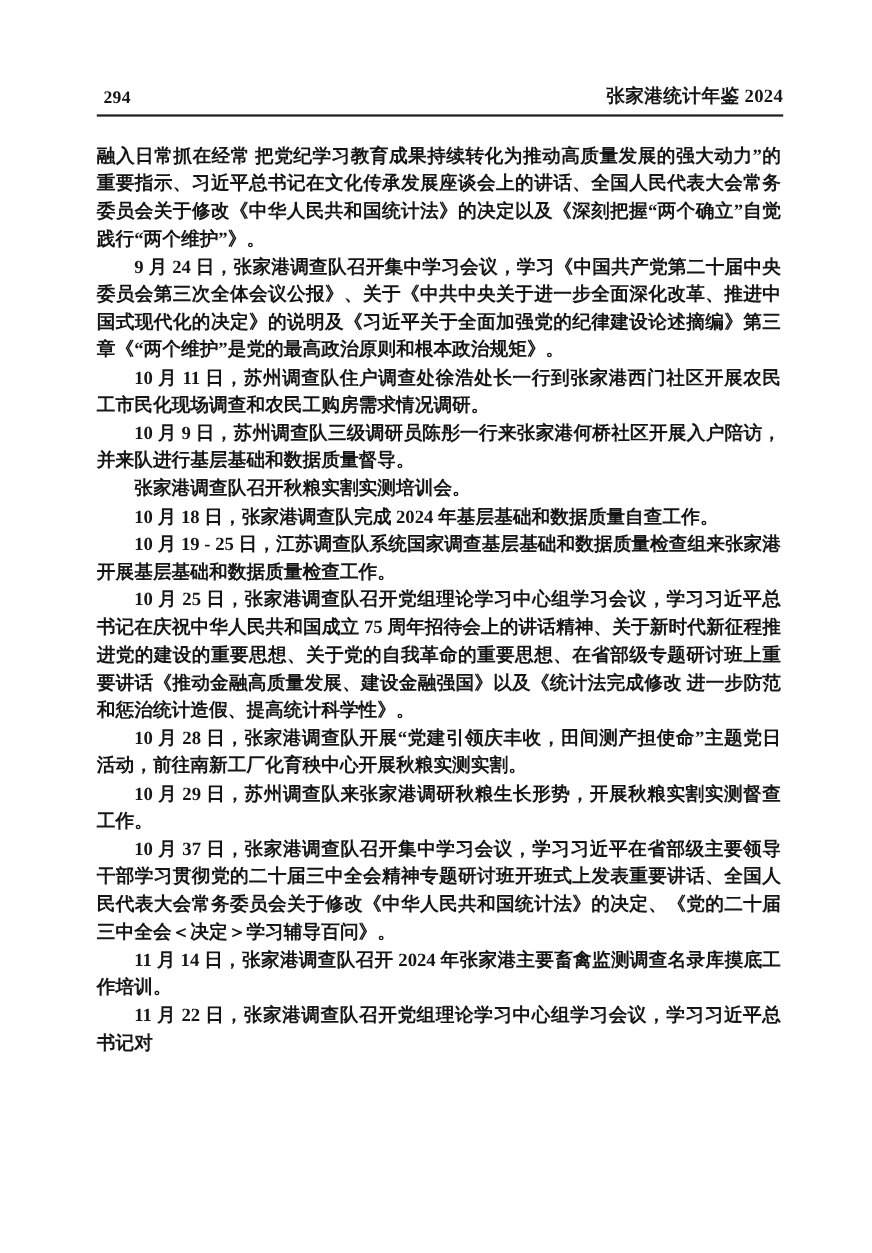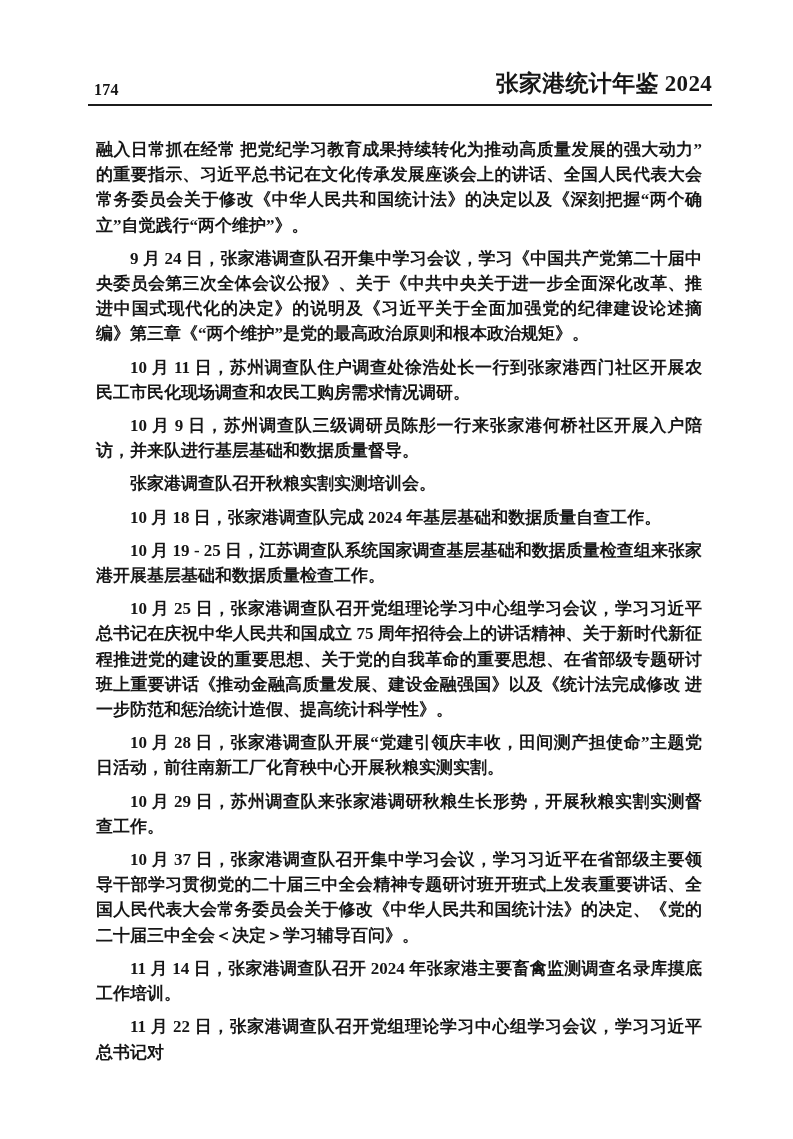--- a/index.html
+++ b/index.html
@@ -33,49 +33,49 @@
     padding-bottom: 5px;
     font-size: 17px;
     font-weight: 600;
     letter-spacing: 0.3px;
   }
   .page-number {
     font-size: 16px;
     padding-left: 6px;
   }
   .book-title {
-    font-size: 23px;
+    font-size: 17px;
   }
   .page-body {
     position: absolute;
     left: 88px;
     width: 622px;
     top: 129px;
     font-size: 17px;
     line-height: 25.2px;
     font-weight: 600;
     text-align: justify;
     text-justify: inter-ideograph;
   }
   .page-body p {
-    margin: 8px;
+    margin: 0;
     padding: 0;
     text-indent: 2em;
   }
   .page-body p.continuation {
     text-indent: 0;
   }
 </style>
 </head>
 <body>
 
 <div class="page">
 
   <header class="page-header">
-    <span class="page-number">174</span>
+    <span class="page-number">294</span>
     <span class="book-title">张家港统计年鉴 2024</span>
   </header>
 
   <main class="page-body">
     <p class="continuation">融入日常抓在经常 把党纪学习教育成果持续转化为推动高质量发展的强大动力”的重要指示、习近平总书记在文化传承发展座谈会上的讲话、全国人民代表大会常务委员会关于修改《中华人民共和国统计法》的决定以及《深刻把握“两个确立”自觉践行“两个维护”》。</p>
     <p>9 月 24 日，张家港调查队召开集中学习会议，学习《中国共产党第二十届中央委员会第三次全体会议公报》、关于《中共中央关于进一步全面深化改革、推进中国式现代化的决定》的说明及《习近平关于全面加强党的纪律建设论述摘编》第三章《“两个维护”是党的最高政治原则和根本政治规矩》。</p>
     <p>10 月 11 日，苏州调查队住户调查处徐浩处长一行到张家港西门社区开展农民工市民化现场调查和农民工购房需求情况调研。</p>
     <p>10 月 9 日，苏州调查队三级调研员陈彤一行来张家港何桥社区开展入户陪访，并来队进行基层基础和数据质量督导。</p>
     <p>张家港调查队召开秋粮实割实测培训会。</p>
     <p>10 月 18 日，张家港调查队完成 2024 年基层基础和数据质量自查工作。</p>

